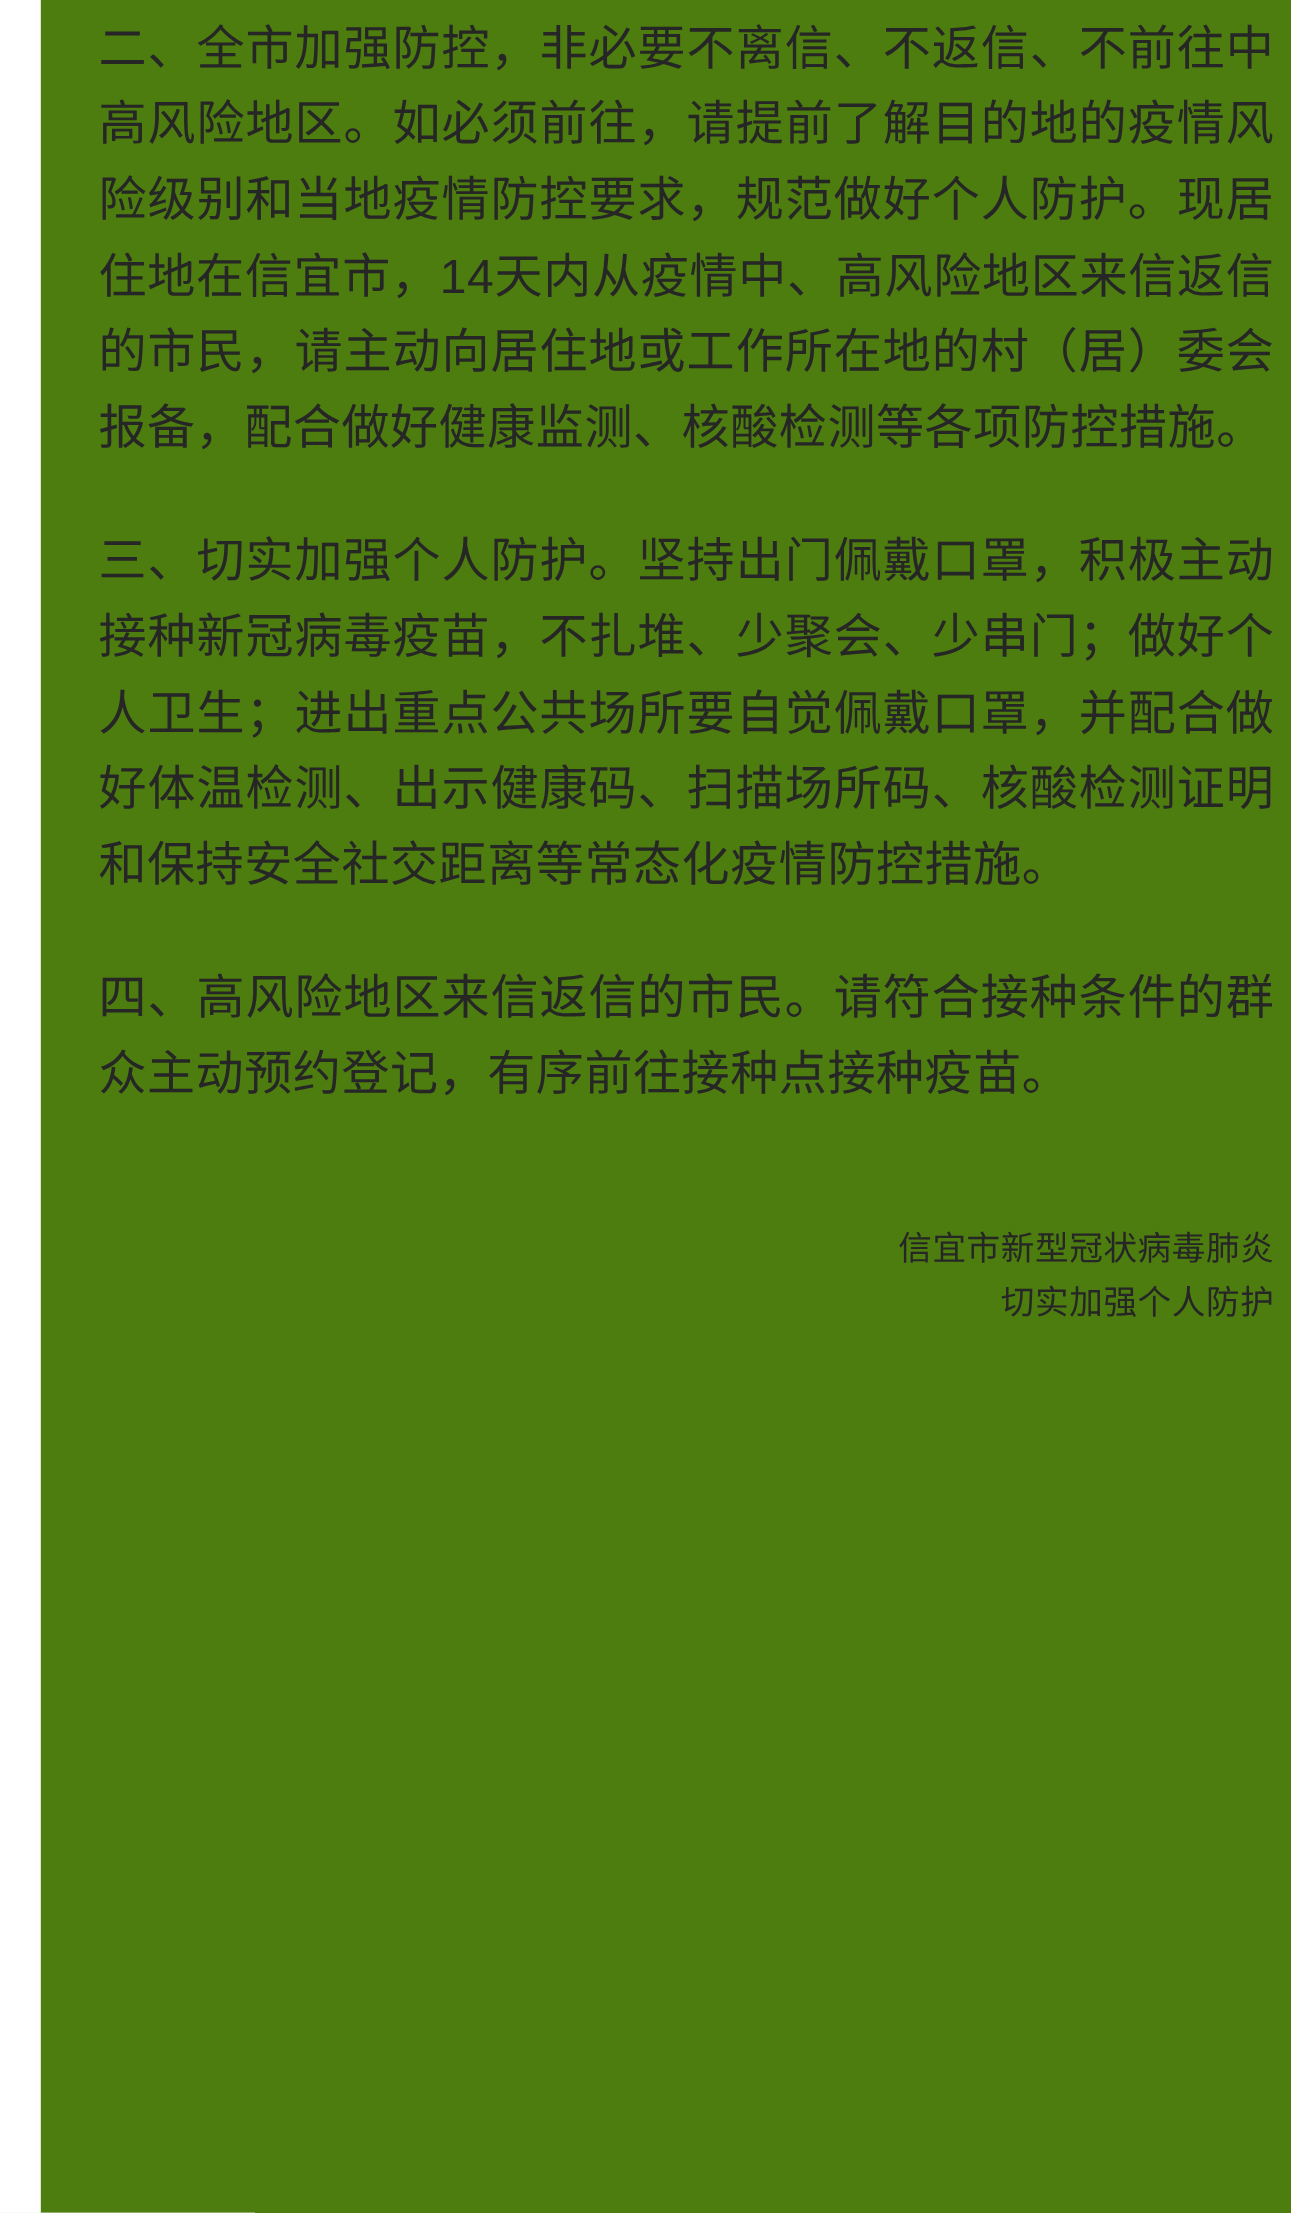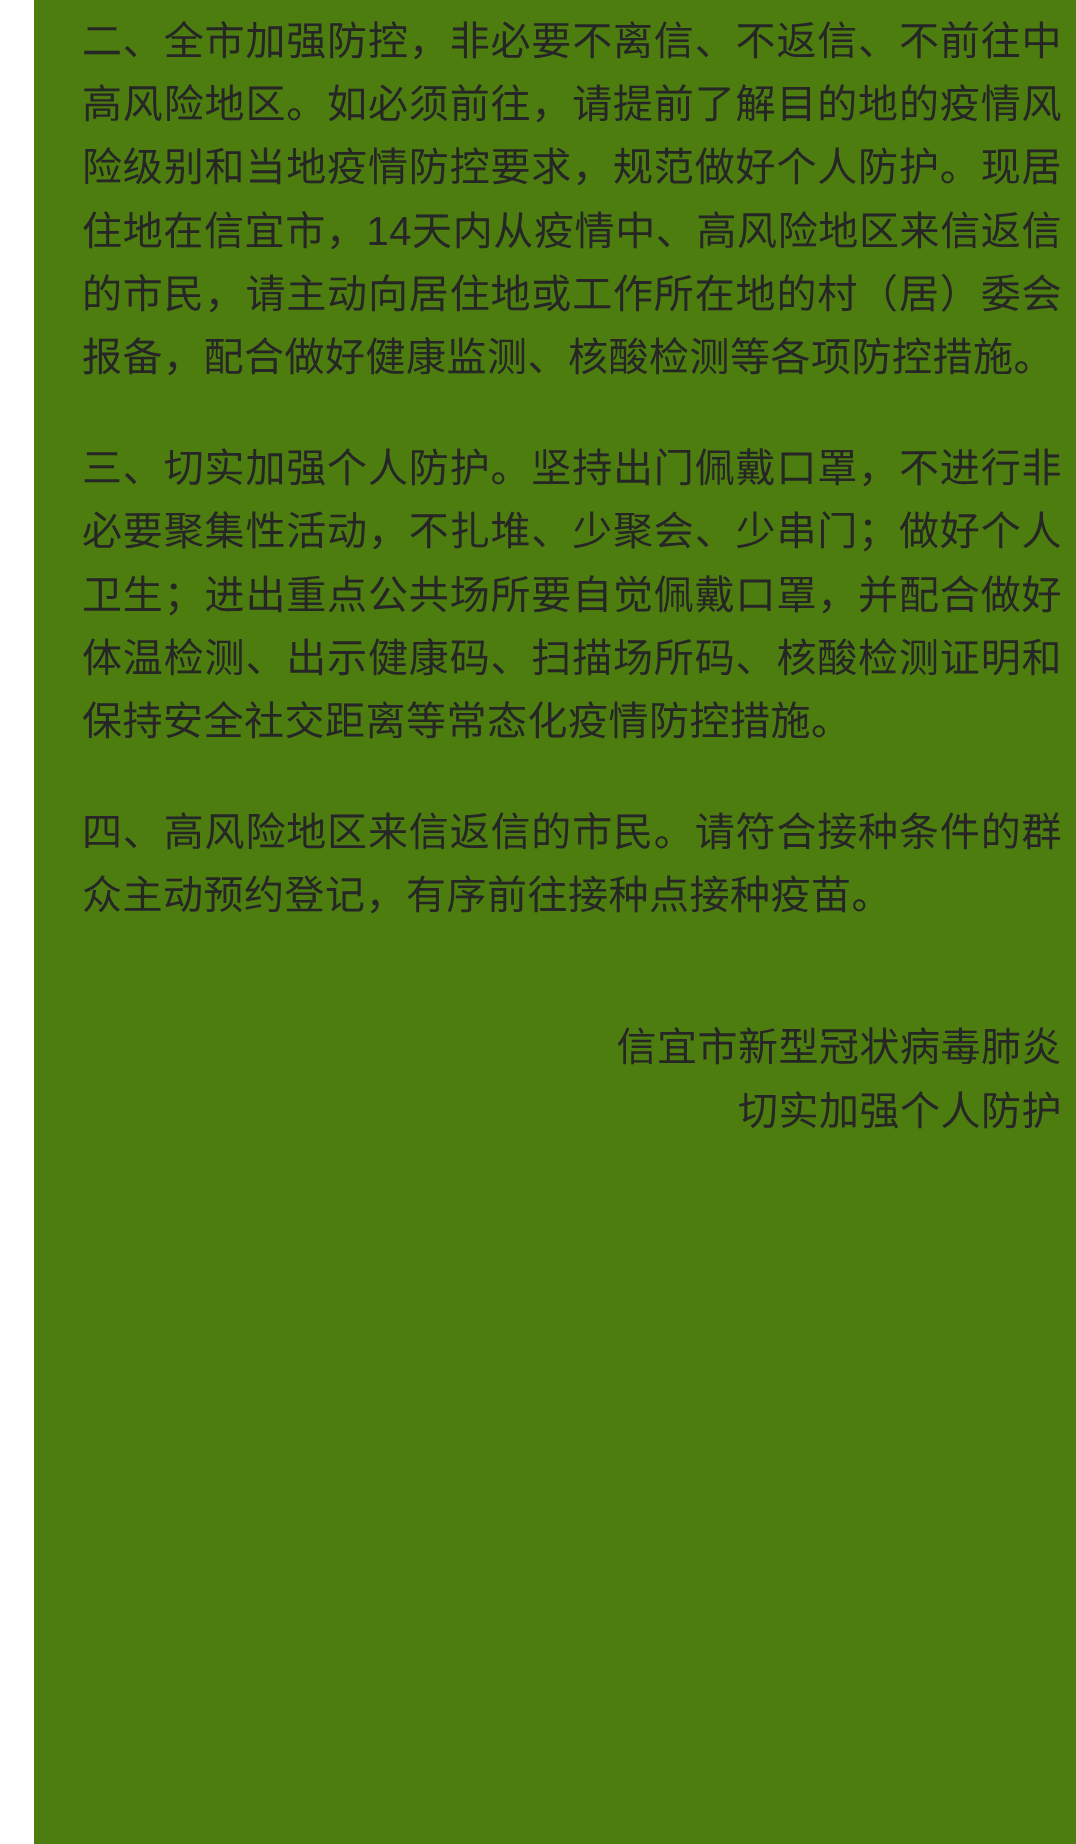--- a/index.html
+++ b/index.html
@@ -38,40 +38,39 @@
     word-break: break-all;
   }
   .para:last-of-type {
     margin-bottom: 0;
   }
   .signature {
     margin-top: 92px;
     text-align: right;
   }
   .sig-line {
-    font-size: 40px;
+    font-size: 28px;
     line-height: 1.58;
     letter-spacing: 0.5px;
     color: #262626;
     margin: 0;
-    font-family: Liberation Mono, monospace;
   }
   .spacer {
     flex: 1 1 auto;
     min-height: 160px;
   }
 </style>
 </head>
 <body>
 
 <div class="page">
 
   <div class="doc-body">
     <p class="para">二、全市加强防控，非必要不离信、不返信、不前往中高风险地区。如必须前往，请提前了解目的地的疫情风险级别和当地疫情防控要求，规范做好个人防护。现居住地在信宜市，14天内从疫情中、高风险地区来信返信的市民，请主动向居住地或工作所在地的村（居）委会报备，配合做好健康监测、核酸检测等各项防控措施。</p>
-    <p class="para">三、切实加强个人防护。坚持出门佩戴口罩，不进行非必要聚集性活动，不扎堆、少聚会、少串门；做好个人卫生；进出重点公共场所要自觉佩戴口罩，并配合做好体温检测、出示健康码、扫描场所码、核酸检测证明和保持安全社交距离等常态化疫情防控措施。</p>
+    <p class="para">三、切实加强个人防护。坚持出门佩戴口罩，积极主动接种新冠病毒疫苗，不扎堆、少聚会、少串门；做好个人卫生；进出重点公共场所要自觉佩戴口罩，并配合做好体温检测、出示健康码、扫描场所码、核酸检测证明和保持安全社交距离等常态化疫情防控措施。</p>
     <p class="para">四、高风险地区来信返信的市民。请符合接种条件的群众主动预约登记，有序前往接种点接种疫苗。</p>
   </div>
 
   <div class="signature">
     <p class="sig-line">信宜市新型冠状病毒肺炎</p>
     <p class="sig-line">切实加强个人防护</p>
   </div>
 
   <div class="spacer"></div>
 

